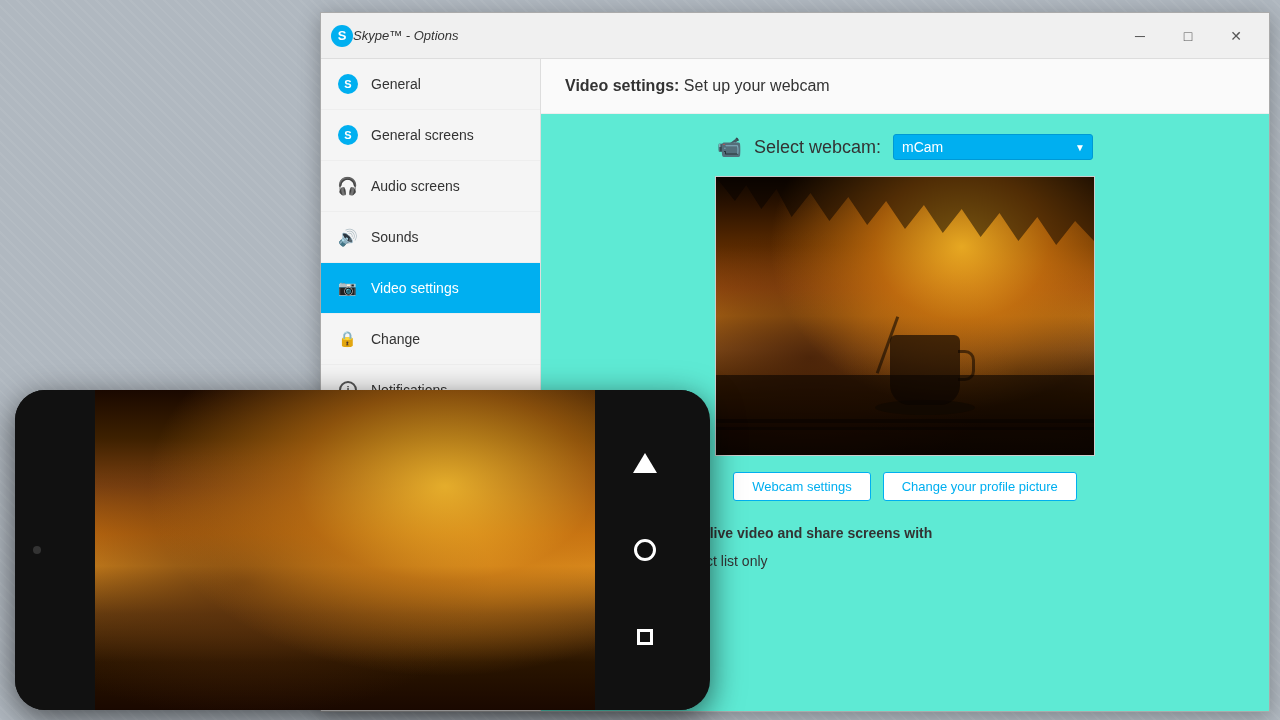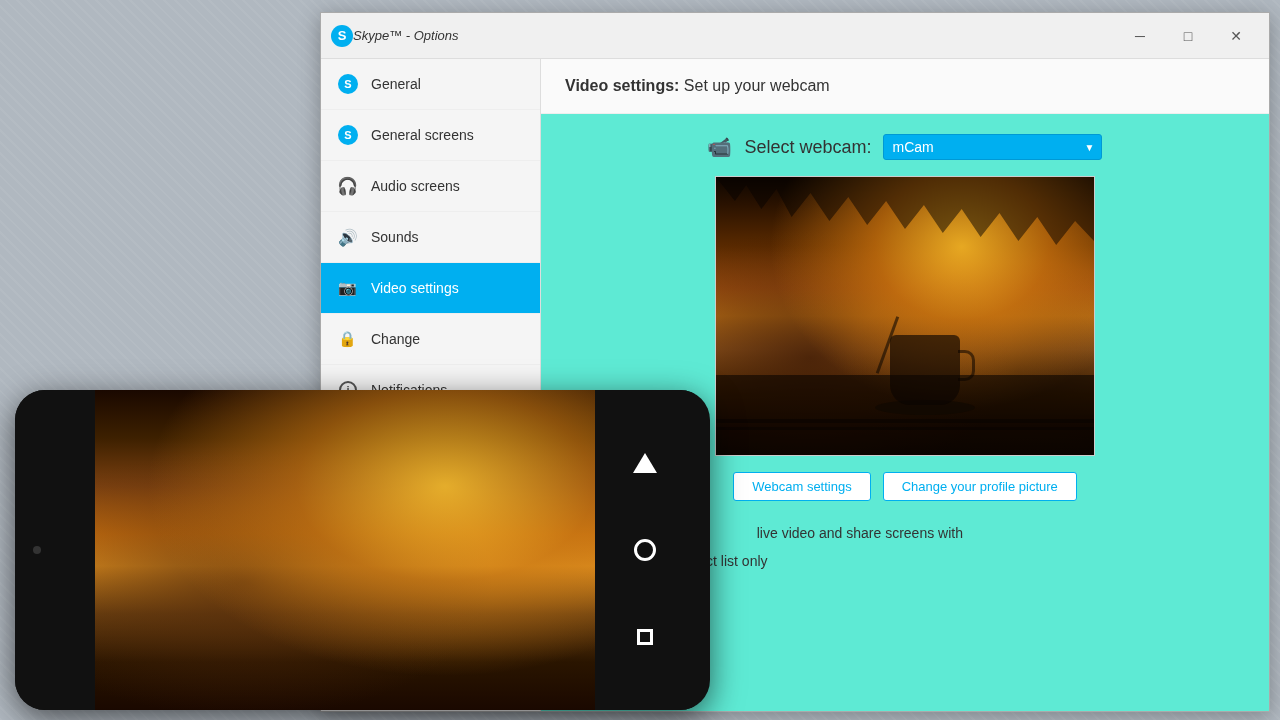--- a/index.html
+++ b/index.html
@@ -286,21 +286,21 @@
       font-size: 18px;
       color: #333;
     }
     .webcam-select {
       background: #00AFF0;
       color: white;
       border: 1px solid #0099d4;
       border-radius: 3px;
       padding: 4px 8px;
       font-size: 14px;
-      width: 219px;
+      width: 200px;
       cursor: pointer;
       appearance: none;
     }
     .select-wrapper {
       position: relative;
       display: inline-block;
     }
     .select-wrapper::after {
       content: '▼';
       position: absolute;
@@ -453,21 +453,21 @@
       font-size: 13px;
       cursor: pointer;
     }
 
     
     .section-text {
       font-size: 14px;
       color: #333;
       margin-bottom: 12px;
     }
-    .section-text strong { font-weight: 400; padding-left: 47px; }
+    .section-text strong { font-weight: 700; }
     .radio-group {
       display: flex;
       flex-direction: column;
       gap: 8px;
     }
     .radio-item {
       display: flex;
       align-items: center;
       gap: 8px;
       font-size: 14px;

